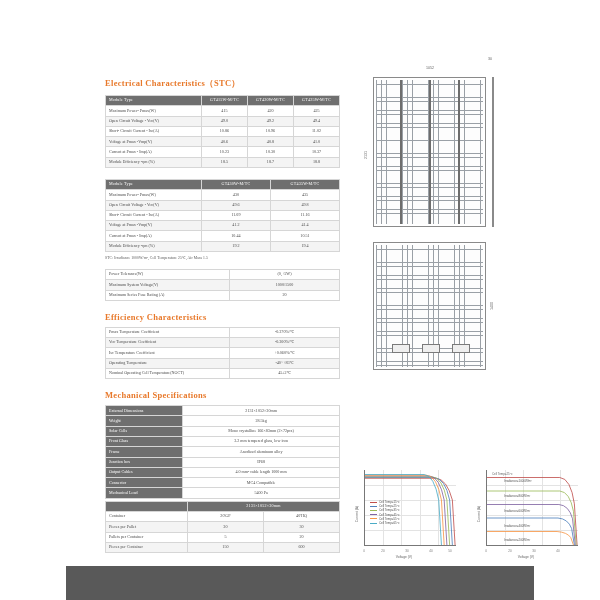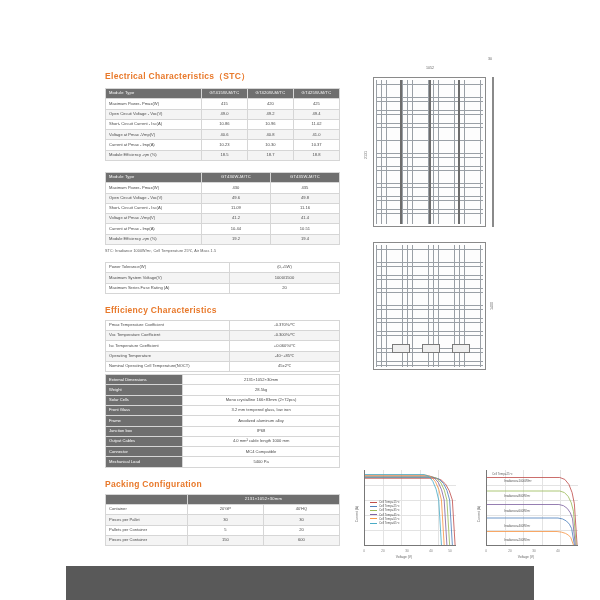--- a/index.html
+++ b/index.html
@@ -8,21 +8,21 @@
     background:#ffffff;
     font-family:"Liberation Sans", sans-serif;
     color:#3a3a3a;
     overflow:hidden;
     position:relative;
   }
   .page{position:absolute;inset:0;}
 
   
   .left-col{
-    position:absolute;left:105px;top:71px;width:235px;
+    position:absolute;left:105px;top:78px;width:235px;font-family:Liberation Serif, serif;
   }
   .sec-title{
     color:#E8792B;
     font-weight:bold;
     font-size:8.5px;
     letter-spacing:.3px;
     margin:0 0 5px 0;
     white-space:nowrap;
   }
   .sec-title.t2{margin-top:11px;}
@@ -316,20 +316,21 @@
           <td class="lbl">Operating Temperature</td>
           <td class="val">-40~+85℃</td>
         </tr>
         <tr>
           <td class="lbl">Nominal Operating Cell Temperature(NOCT)</td>
           <td class="val">45±2℃</td>
         </tr>
       </tbody>
     </table>
 
+    <div class="sec-title t2">Mechanical Specifications</div>
 
     <table class="spec mech">
       <tbody>
         <tr>
           <td class="lbl" style="width:30%">External Dimensions</td>
           <td class="val">2131×1052×30mm</td>
         </tr>
         <tr>
           <td class="lbl">Weight</td>
           <td class="val">28.5kg</td>
@@ -358,21 +359,20 @@
           <td class="lbl">Connector</td>
           <td class="val">MC4 Compatible</td>
         </tr>
         <tr>
           <td class="lbl">Mechanical Load</td>
           <td class="val">5400 Pa</td>
         </tr>
       </tbody>
     </table>
 
-    <div class="sec-title t2">Packing Configuration</div>
 
     <table class="spec">
       <thead>
           <tr>
         <th class="lbl" style="width:32%;background:#6f6f6f"></th>
         <th colspan="2">2131×1052×30mm</th>
       </tr>
         </thead>
       <tbody>
         <tr>

